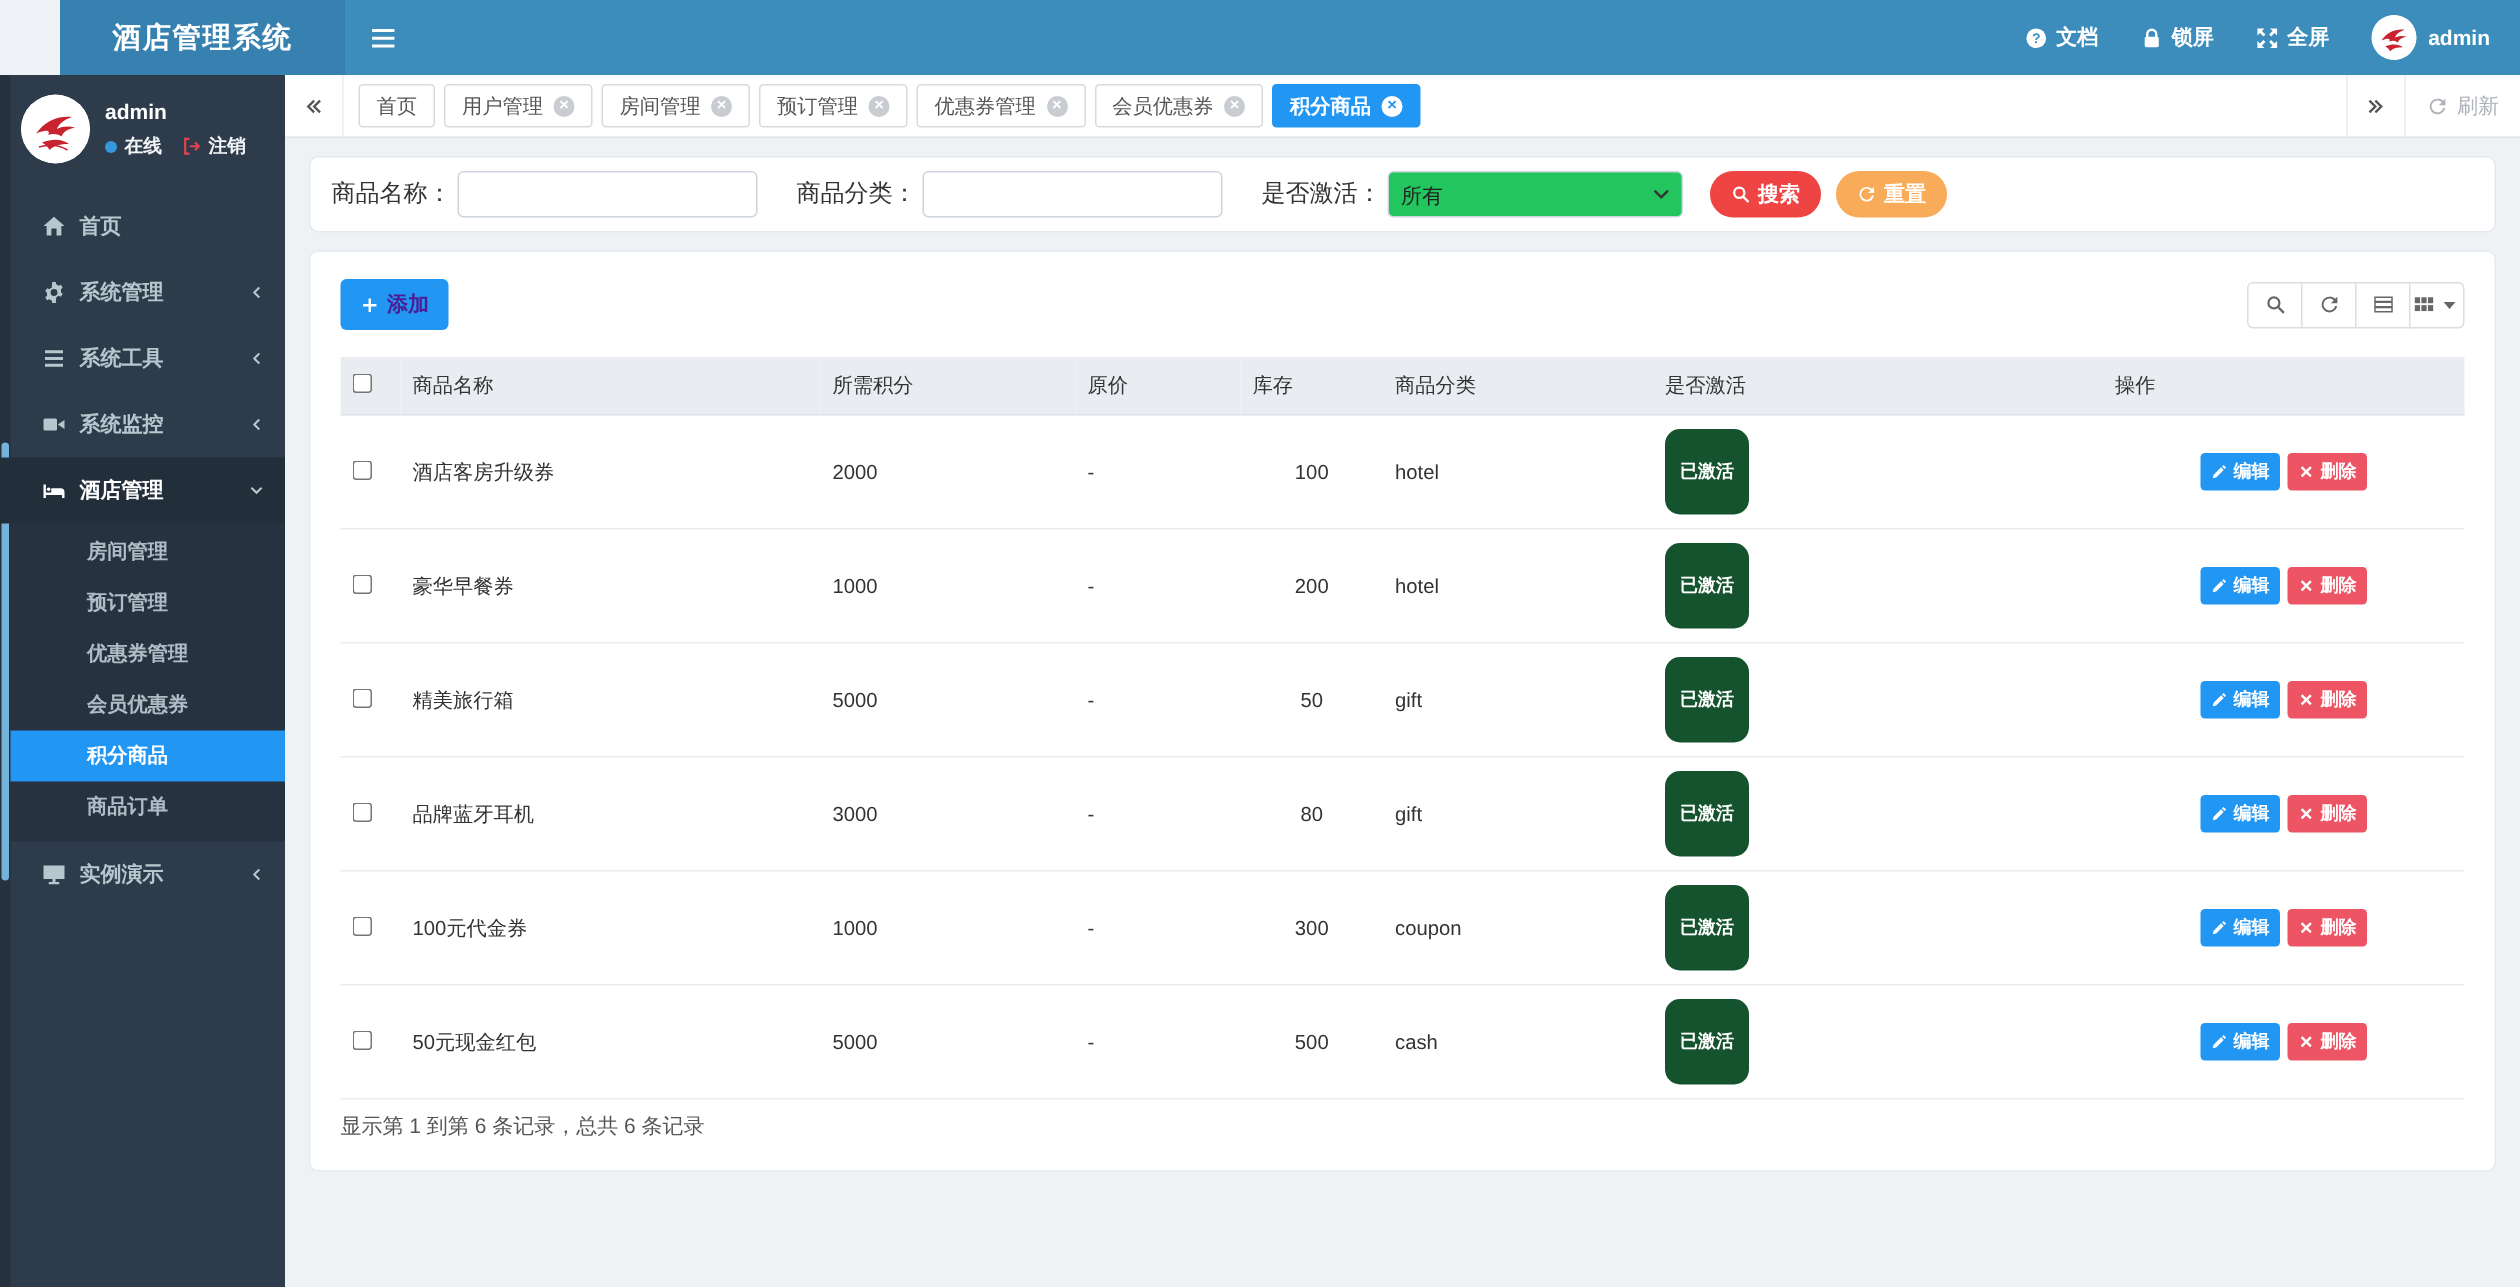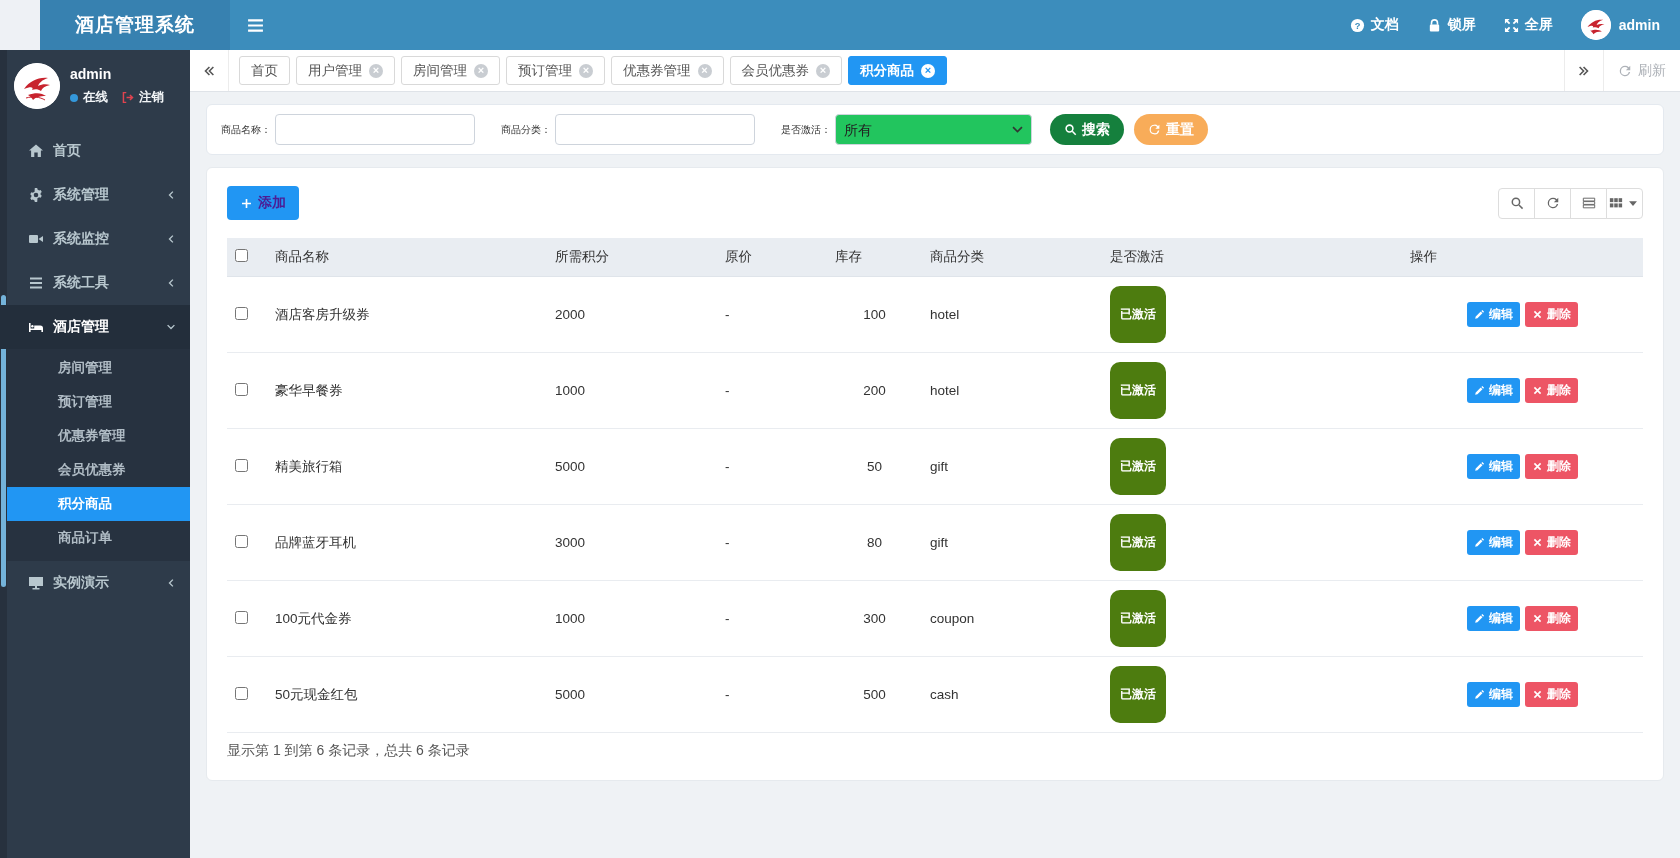--- a/index.html
+++ b/index.html
@@ -58,31 +58,31 @@
   .tab-close { width:14px; height:14px; border-radius:50%; background:#c9cdd2; color:#fff; font-size:11px; line-height:13px;
                text-align:center; cursor:pointer; font-weight:700; }
   .tab.active .tab-close { background:#fff; color:#2196f3; }
   .refresh-btn { display:flex; align-items:center; gap:6px; padding:0 14px; color:#aeb2b8; font-size:14px;
                  border-left:1px solid #ececec; cursor:pointer; }
   .refresh-btn svg { width:14px; height:14px; fill:#aeb2b8; }
 
   
   .filter-panel { margin:12px 16px 0; background:#fff; border:1px solid #e4e9ef; border-radius:6px;
                   padding:9px 14px; display:flex; align-items:center; }
-  .f-label { font-size:10px; color:#333; margin-right:4px; }
+  .f-label { font-size:16px; color:#333; margin-right:4px; }
   .f-input { width:200px; height:31px; border:1px solid #ced4dc; border-radius:4px; padding:0 9px; font-size:14px; outline:none; }
   .f-gap { width:26px; }
   .select-wrap { position:relative; }
   .f-select { width:197px; height:31px; border:1px solid #ced4dc; border-radius:4px; padding:0 24px 0 8px; font-size:14px;
               appearance:none; -webkit-appearance:none; background:#22c55e; outline:none; color:#222; }
   .select-caret { position:absolute; right:8px; top:9px; width:13px; height:13px; pointer-events:none; color:#333; }
   .pill-btn { display:inline-flex; align-items:center; gap:5px; height:31px; padding:0 14px; border:none; border-radius:16px;
               color:#fff; font-size:14px; cursor:pointer; font-weight:600; }
   .pill-btn svg { width:13px; height:13px; }
-  .btn-search { background:#15803d; margin-left:18px; }
+  .btn-search { background:#ef4444; margin-left:18px; }
   .btn-reset  { background:#f8ac59; margin-left:10px; }
   .btn-search svg { fill:none; stroke:#fff; }
   .btn-reset svg { fill:#fff; }
 
   
   .main-panel { margin:12px 16px 16px; background:#fff; border:1px solid #e6eaee; border-radius:6px;
                 padding:18px 20px 20px; min-height:524px; }
   .panel-top { display:flex; align-items:center; }
   .btn-add { display:inline-flex; align-items:center; gap:5px; background:#2196f3; color:#4c1d95; border:none; border-radius:4px;
              height:34px; padding:0 13px; font-size:14px; font-weight:600; cursor:pointer; }
@@ -100,21 +100,21 @@
                         border-bottom:1px solid #dfe4ea; }
   table.grid td { padding:9px 8px; border-bottom:1px solid #e9ecf0; color:#333; }
   th.c0, td.c0 { width:40px; }
   th.c1, td.c1 { width:280px; }
   th.c2, td.c2 { width:170px; }
   th.c3, td.c3 { width:110px; }
   th.c4, td.c4 { width:95px;text-align:center; }
   th.c5, td.c5 { width:180px; }
   th.c6, td.c6 { width:300px; }
   th.c7, td.c7 { text-align:center; }
-  .badge { display:inline-block; background:#4d7c0f; color:#fff; font-size:12px; font-weight:600;
+  .badge { display:inline-block; background:#14532d; color:#fff; font-size:12px; font-weight:600;
            padding:20px 10px; border-radius:10px; }
   .btn-mini { display:inline-flex; align-items:center; gap:4px; border:none; border-radius:3px; color:#fff;
               font-size:12px; padding:4px 7px; cursor:pointer; font-weight:600;justify-content:center; }
   .btn-edit { background:#2196f3; margin-right:5px; }
   .btn-del  { background:#ed5565; }
   .btn-mini svg { width:11px; height:11px; }
   .summary { margin-top:9px; color:#555; font-size:14px; }
 </style>
 </head>
 <body>
@@ -213,33 +213,33 @@
         <svg class="m-ico" viewBox="0 0 16 16">
             <path fill-rule="evenodd" d="M6.8 1h2.4l.3 1.6c.6.2 1.1.5 1.6.9l1.5-.6 1.2 2-1.2 1a5.5 5.5 0 0 1 0 1.9l1.2 1-1.2 2-1.5-.6c-.5.4-1 .7-1.6.9L9.2 15H6.8l-.3-1.6a5.5 5.5 0 0 1-1.6-.9l-1.5.6-1.2-2 1.2-1a5.5 5.5 0 0 1 0-1.9l-1.2-1 1.2-2 1.5.6c.5-.4 1-.7 1.6-.9zM8 10.3a2.3 2.3 0 1 0 0-4.6 2.3 2.3 0 0 0 0 4.6z"></path>
           </svg>
         <span>系统管理</span>
         <svg class="menu-arrow" viewBox="0 0 16 16">
             <path d="M10.5 3.5 6 8l4.5 4.5" fill="none" stroke="currentColor" stroke-width="1.8"></path>
           </svg>
       </li>
       <li class="menu-item">
         <svg class="m-ico" viewBox="0 0 16 16">
-            <rect x="1" y="4" width="9" height="8" rx="1"></rect>
-            <path d="M10.5 8 15 5v6z"></path>
-          </svg>
-        <span>系统监控</span>
+            <path d="M2 3.5h12M2 8h12M2 12.5h12" stroke="currentColor" stroke-width="2" fill="none"></path>
+          </svg>
+        <span>系统工具</span>
         <svg class="menu-arrow" viewBox="0 0 16 16">
             <path d="M10.5 3.5 6 8l4.5 4.5" fill="none" stroke="currentColor" stroke-width="1.8"></path>
           </svg>
       </li>
       <li class="menu-item">
         <svg class="m-ico" viewBox="0 0 16 16">
-            <path d="M2 3.5h12M2 8h12M2 12.5h12" stroke="currentColor" stroke-width="2" fill="none"></path>
-          </svg>
-        <span>系统工具</span>
+            <rect x="1" y="4" width="9" height="8" rx="1"></rect>
+            <path d="M10.5 8 15 5v6z"></path>
+          </svg>
+        <span>系统监控</span>
         <svg class="menu-arrow" viewBox="0 0 16 16">
             <path d="M10.5 3.5 6 8l4.5 4.5" fill="none" stroke="currentColor" stroke-width="1.8"></path>
           </svg>
       </li>
 
       <li class="treeview">
         <div class="menu-item">
           <svg class="m-ico" viewBox="0 0 16 16">
               <path d="M1 4v9h1.6v-2h10.8v2H15V9.2a2.7 2.7 0 0 0-2.7-2.7H6.2v2.9H2.6V4z"></path>
               <circle cx="4.4" cy="7.2" r="1.2"></circle>

